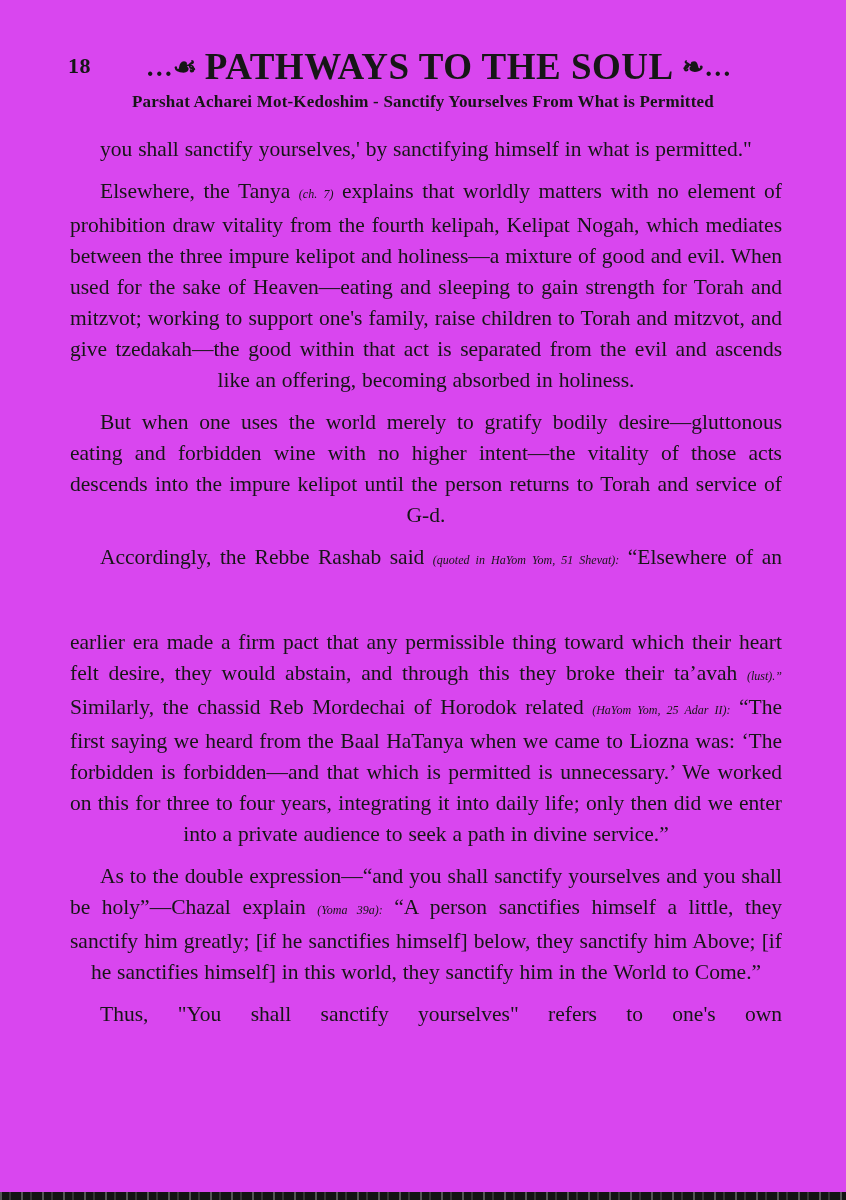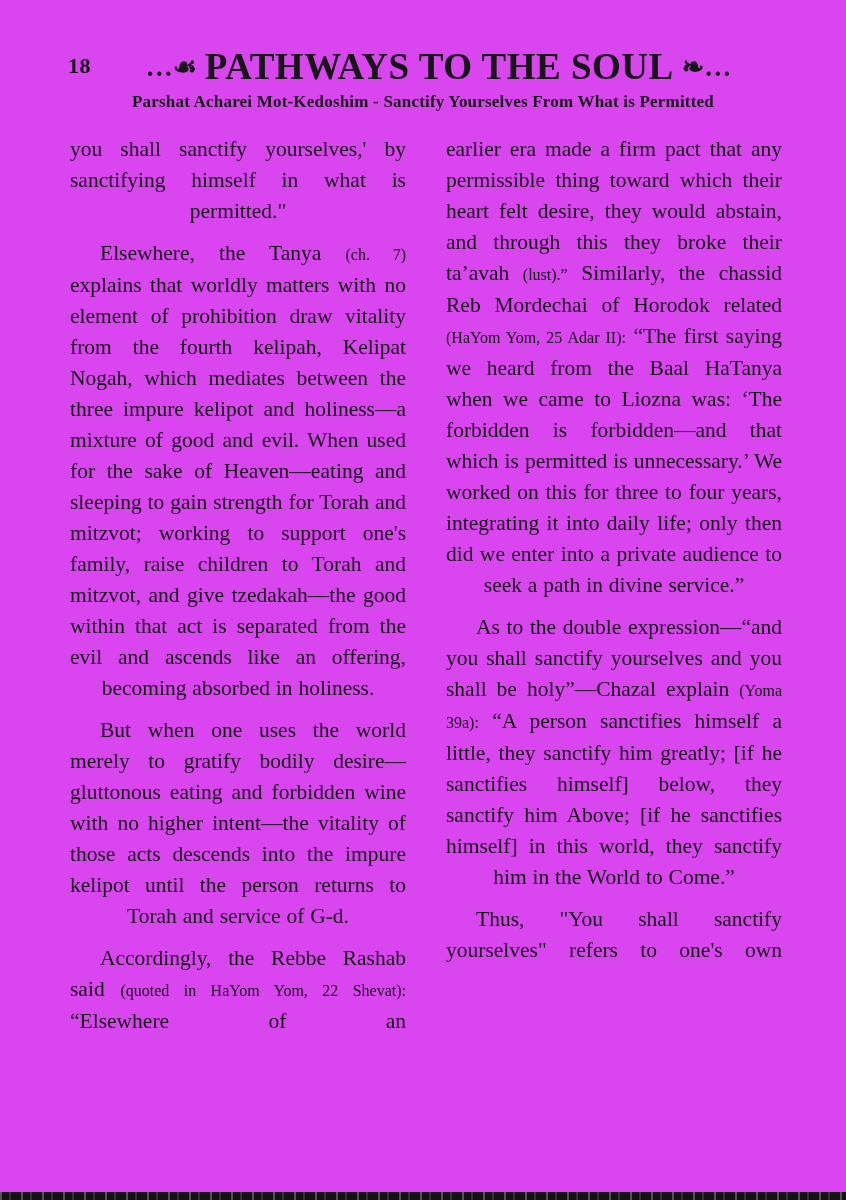--- a/index.html
+++ b/index.html
@@ -51,35 +51,36 @@
     font-size:17px;
     letter-spacing:.2px;
     margin-top:5px;
     padding:0 40px;
     white-space:nowrap;
   }
   .body-cols{
     display:flex;
     gap:40px;
     padding:22px 64px 0 70px;
+    flex-direction:column;
   }
   .col{
     flex:1 1 0;
     min-width:0;
   }
   .para{
     margin:0 0 11px 0;
     font-size:21.5px;
     line-height:31px;
     text-align:justify;
     text-align-last:center;
     word-spacing:.5px;
   }
   .para.indent{text-indent:30px;}
-  .cite{font-size:16px;}
+  .cite{font-size:12px;font-style:italic;}
   .page-bottom-edge{
     position:absolute;
     left:0;right:0;bottom:0;
     height:8px;
     background:
       repeating-linear-gradient(90deg,
         rgba(255,255,255,.28) 0 2px,
         transparent 2px 9px,
         rgba(255,255,255,.14) 9px 11px,
         transparent 11px 21px),
@@ -100,21 +101,21 @@
     </div>
   </div>
 
   <div class="subtitle">Parshat Acharei Mot-Kedoshim - Sanctify Yourselves From What is Permitted</div>
 
   <div class="body-cols">
     <div class="col">
         <p class="para" style="text-align-last: center;"><span class="run">you shall sanctify yourselves,' by sanctifying himself in what is permitted."</span></p>
         <p class="para indent" style="text-align-last: center;"><span class="run">Elsewhere, the Tanya </span><span class="cite">(ch. 7)</span><span class="run"> explains that worldly matters with no element of prohibition draw vitality from the fourth kelipah, Kelipat Nogah, which mediates between the three impure kelipot and holiness—a mixture of good and evil. When used for the sake of Heaven—eating and sleeping to gain strength for Torah and mitzvot; working to support one's family, raise children to Torah and mitzvot, and give tzedakah—the good within that act is separated from the evil and ascends like an offering, becoming absorbed in holiness.</span></p>
         <p class="para indent" style="text-align-last: center;"><span class="run">But when one uses the world merely to gratify bodily desire—gluttonous eating and forbidden wine with no higher intent—the vitality of those acts descends into the impure kelipot until the person returns to Torah and service of G-d.</span></p>
-        <p class="para indent" style="text-align-last: justify;"><span class="run">Accordingly, the Rebbe Rashab said </span><span class="cite">(quoted in HaYom Yom, 22 Shevat):</span><span class="run"> “Elsewhere of an</span></p>
+        <p class="para indent" style="text-align-last: justify;"><span class="run">Accordingly, the Rebbe Rashab said </span><span class="cite">(quoted in HaYom Yom, 51 Shevat):</span><span class="run"> “Elsewhere of an</span></p>
       </div>
     <div class="col">
         <p class="para" style="text-align-last: center;"><span class="run">earlier era made a firm pact that any permissible thing toward which their heart felt desire, they would abstain, and through this they broke their ta’avah </span><span class="cite">(lust).”</span><span class="run"> Similarly, the chassid Reb Mordechai of Horodok related </span><span class="cite">(HaYom Yom, 25 Adar II):</span><span class="run"> “The first saying we heard from the Baal HaTanya when we came to Liozna was: ‘The forbidden is forbidden—and that which is permitted is unnecessary.’ We worked on this for three to four years, integrating it into daily life; only then did we enter into a private audience to seek a path in divine service.”</span></p>
         <p class="para indent" style="text-align-last: center;"><span class="run">As to the double expression—“and you shall sanctify yourselves and you shall be holy”—Chazal explain </span><span class="cite">(Yoma 39a):</span><span class="run"> “A person sanctifies himself a little, they sanctify him greatly; [if he sanctifies himself] below, they sanctify him Above; [if he sanctifies himself] in this world, they sanctify him in the World to Come.”</span></p>
         <p class="para indent" style="text-align-last: justify;"><span class="run">Thus, "You shall sanctify yourselves" refers to one's own</span></p>
       </div>
   </div>
 
   <div class="page-bottom-edge"></div>
 

